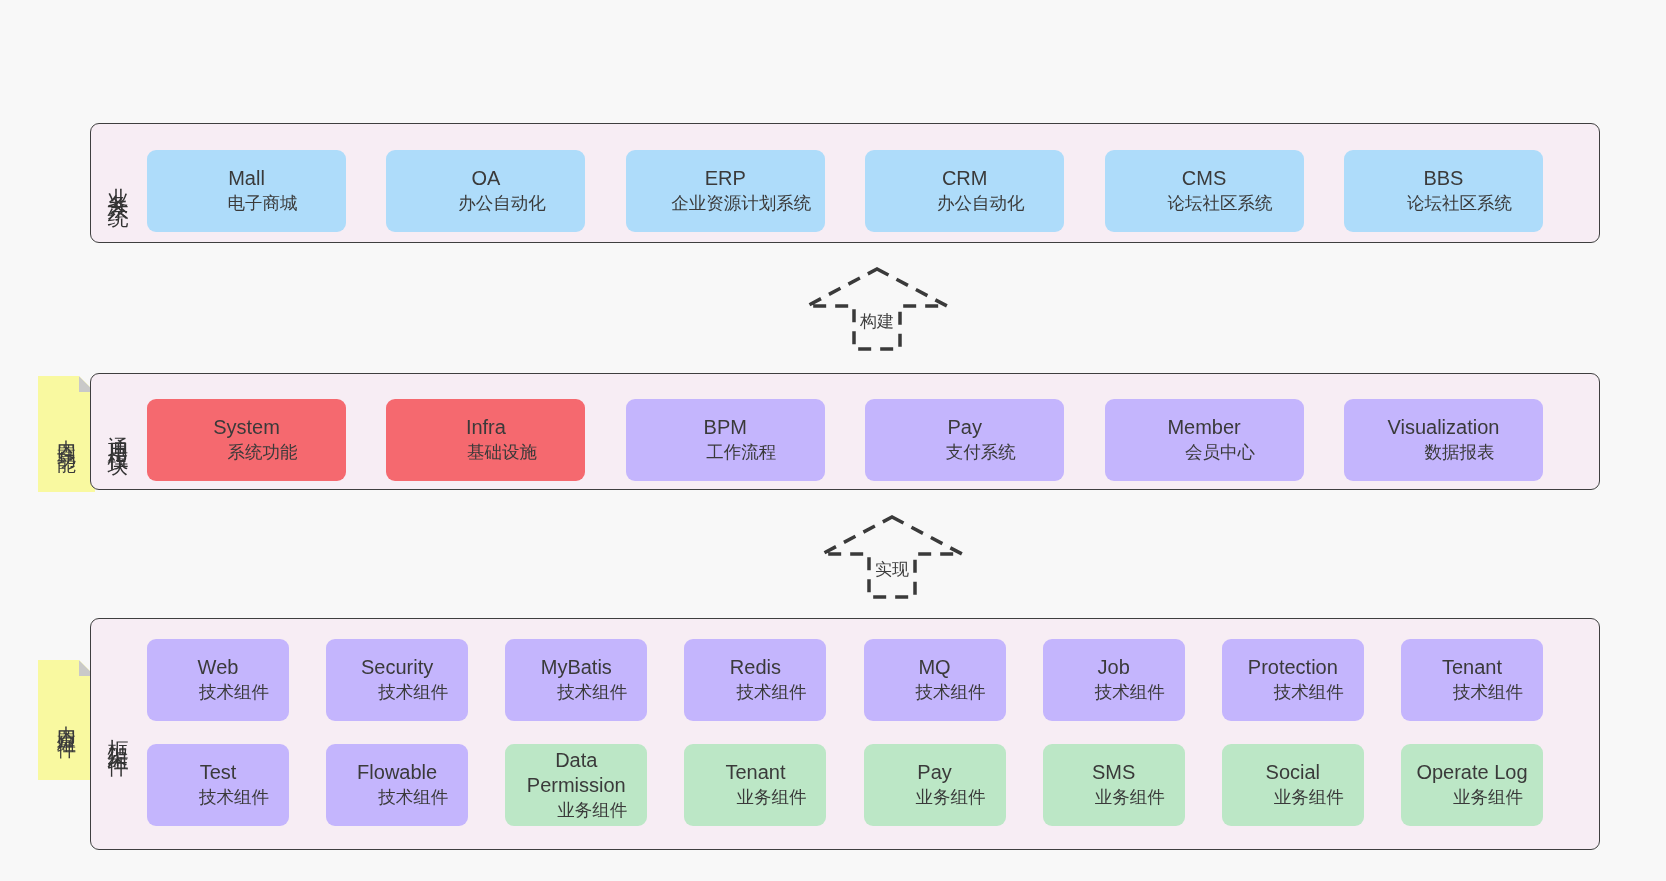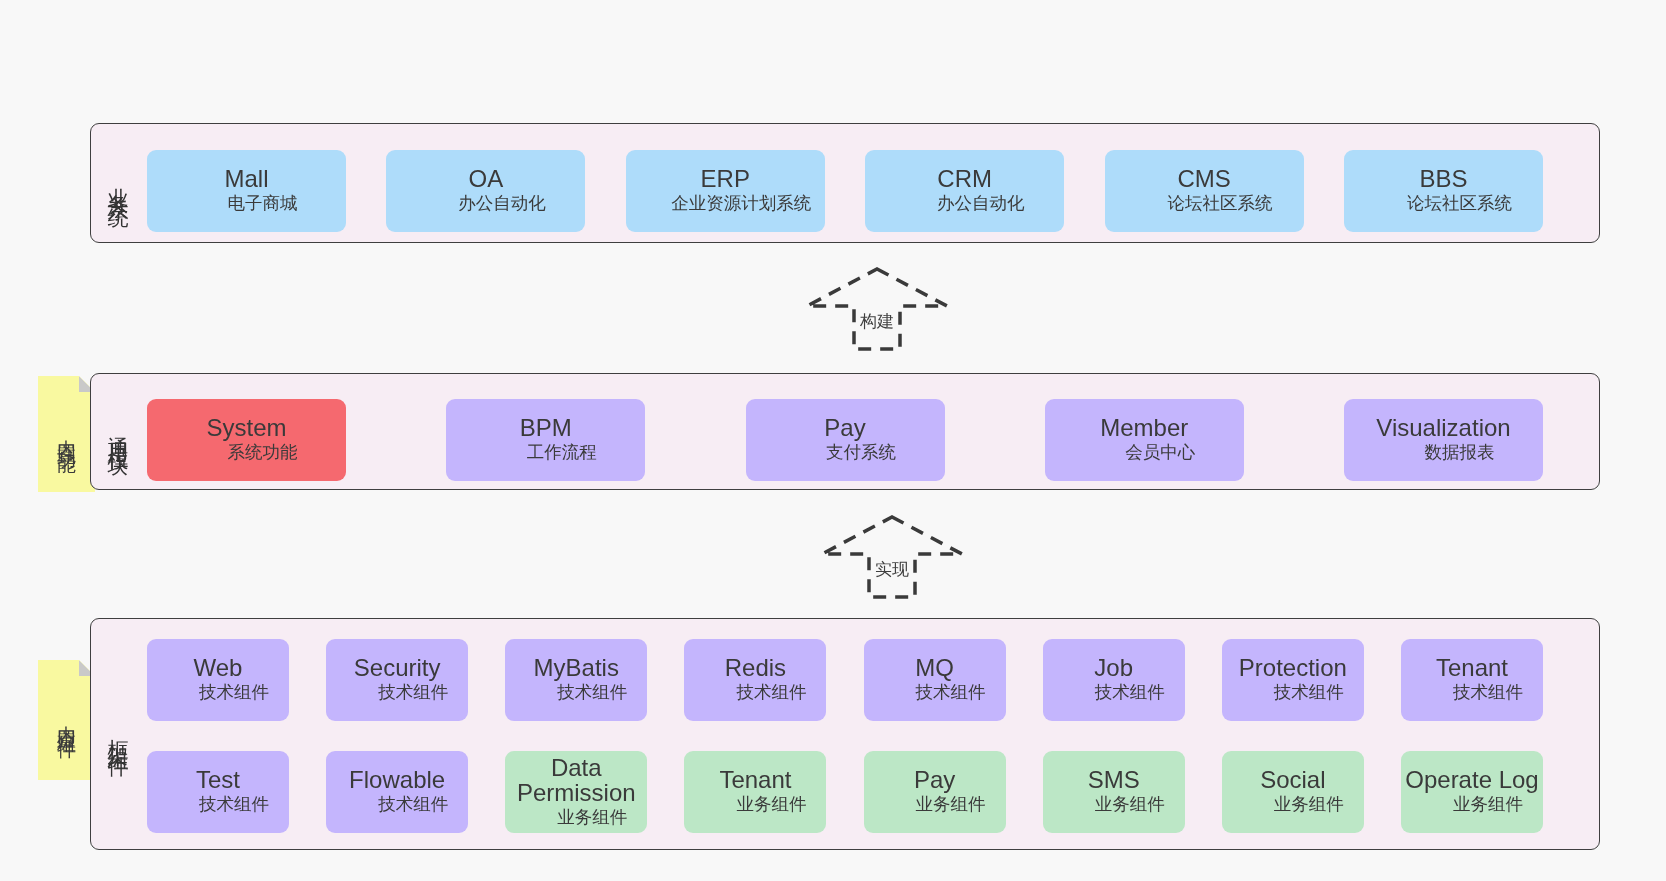--- a/index.html
+++ b/index.html
@@ -22,21 +22,21 @@
     position:absolute;left:56px;right:56px;
     display:flex;justify-content:space-between;
   }
   .box{
     height:82px;border-radius:9px;box-sizing:border-box;
     display:flex;flex-direction:column;align-items:center;justify-content:center;
     text-align:center;padding:2px 4px;
   }
   .row6 .box{width:199px;}
   .row8 .box{width:142px;}
-  .box-title{font-size:24px;line-height:25px;}
+  .box-title{font-size:20px;line-height:25px;}
   .box-sub{font-size:17.5px;line-height:25px;padding-left:32px;}
   .c-blue{background:#aedcfa;}
   .c-red{background:#f5696f;}
   .c-pink{background:#c4b5fd;}
   .c-green{background:#c4b5fd;justify-content:center;}
   .c-lightgreen{background:#bce7c6;}
   .sticky{
     position:absolute;width:57px;background:#f9f9a0;
     display:flex;align-items:center;justify-content:center;
     clip-path:polygon(0 0, calc(100% - 16px) 0, 100% 16px, 100% 100%, 0 100%);
@@ -106,20 +106,24 @@
   <div class="arrow-label">构建</div>
 </div>
 
 <section class="layer" style="top:373px;height:117px;">
   <div class="layer-label">通用模块</div>
   <div class="box-row row6" style="top:25px;">
     <div class="box c-red">
       <div class="box-title">System</div>
       <div class="box-sub">系统功能</div>
     </div>
+    <div class="box c-red">
+      <div class="box-title">Infra</div>
+      <div class="box-sub">基础设施</div>
+    </div>
     <div class="box c-pink">
       <div class="box-title">BPM</div>
       <div class="box-sub">工作流程</div>
     </div>
     <div class="box c-pink">
       <div class="box-title">Pay</div>
       <div class="box-sub">支付系统</div>
     </div>
     <div class="box c-pink">
       <div class="box-title">Member</div>
@@ -168,21 +172,21 @@
     </div>
     <div class="box c-green">
       <div class="box-title">Protection</div>
       <div class="box-sub">技术组件</div>
     </div>
     <div class="box c-green">
       <div class="box-title">Tenant</div>
       <div class="box-sub">技术组件</div>
     </div>
   </div>
-  <div class="box-row row8" style="top:132px;gap:33px;">
+  <div class="box-row row8" style="top:125px;gap:33px;">
     <div class="box c-green">
       <div class="box-title">Test</div>
       <div class="box-sub">技术组件</div>
     </div>
     <div class="box c-green">
       <div class="box-title">Flowable</div>
       <div class="box-sub">技术组件</div>
     </div>
     <div class="box c-lightgreen">
       <div class="box-title">Data Permission</div>

